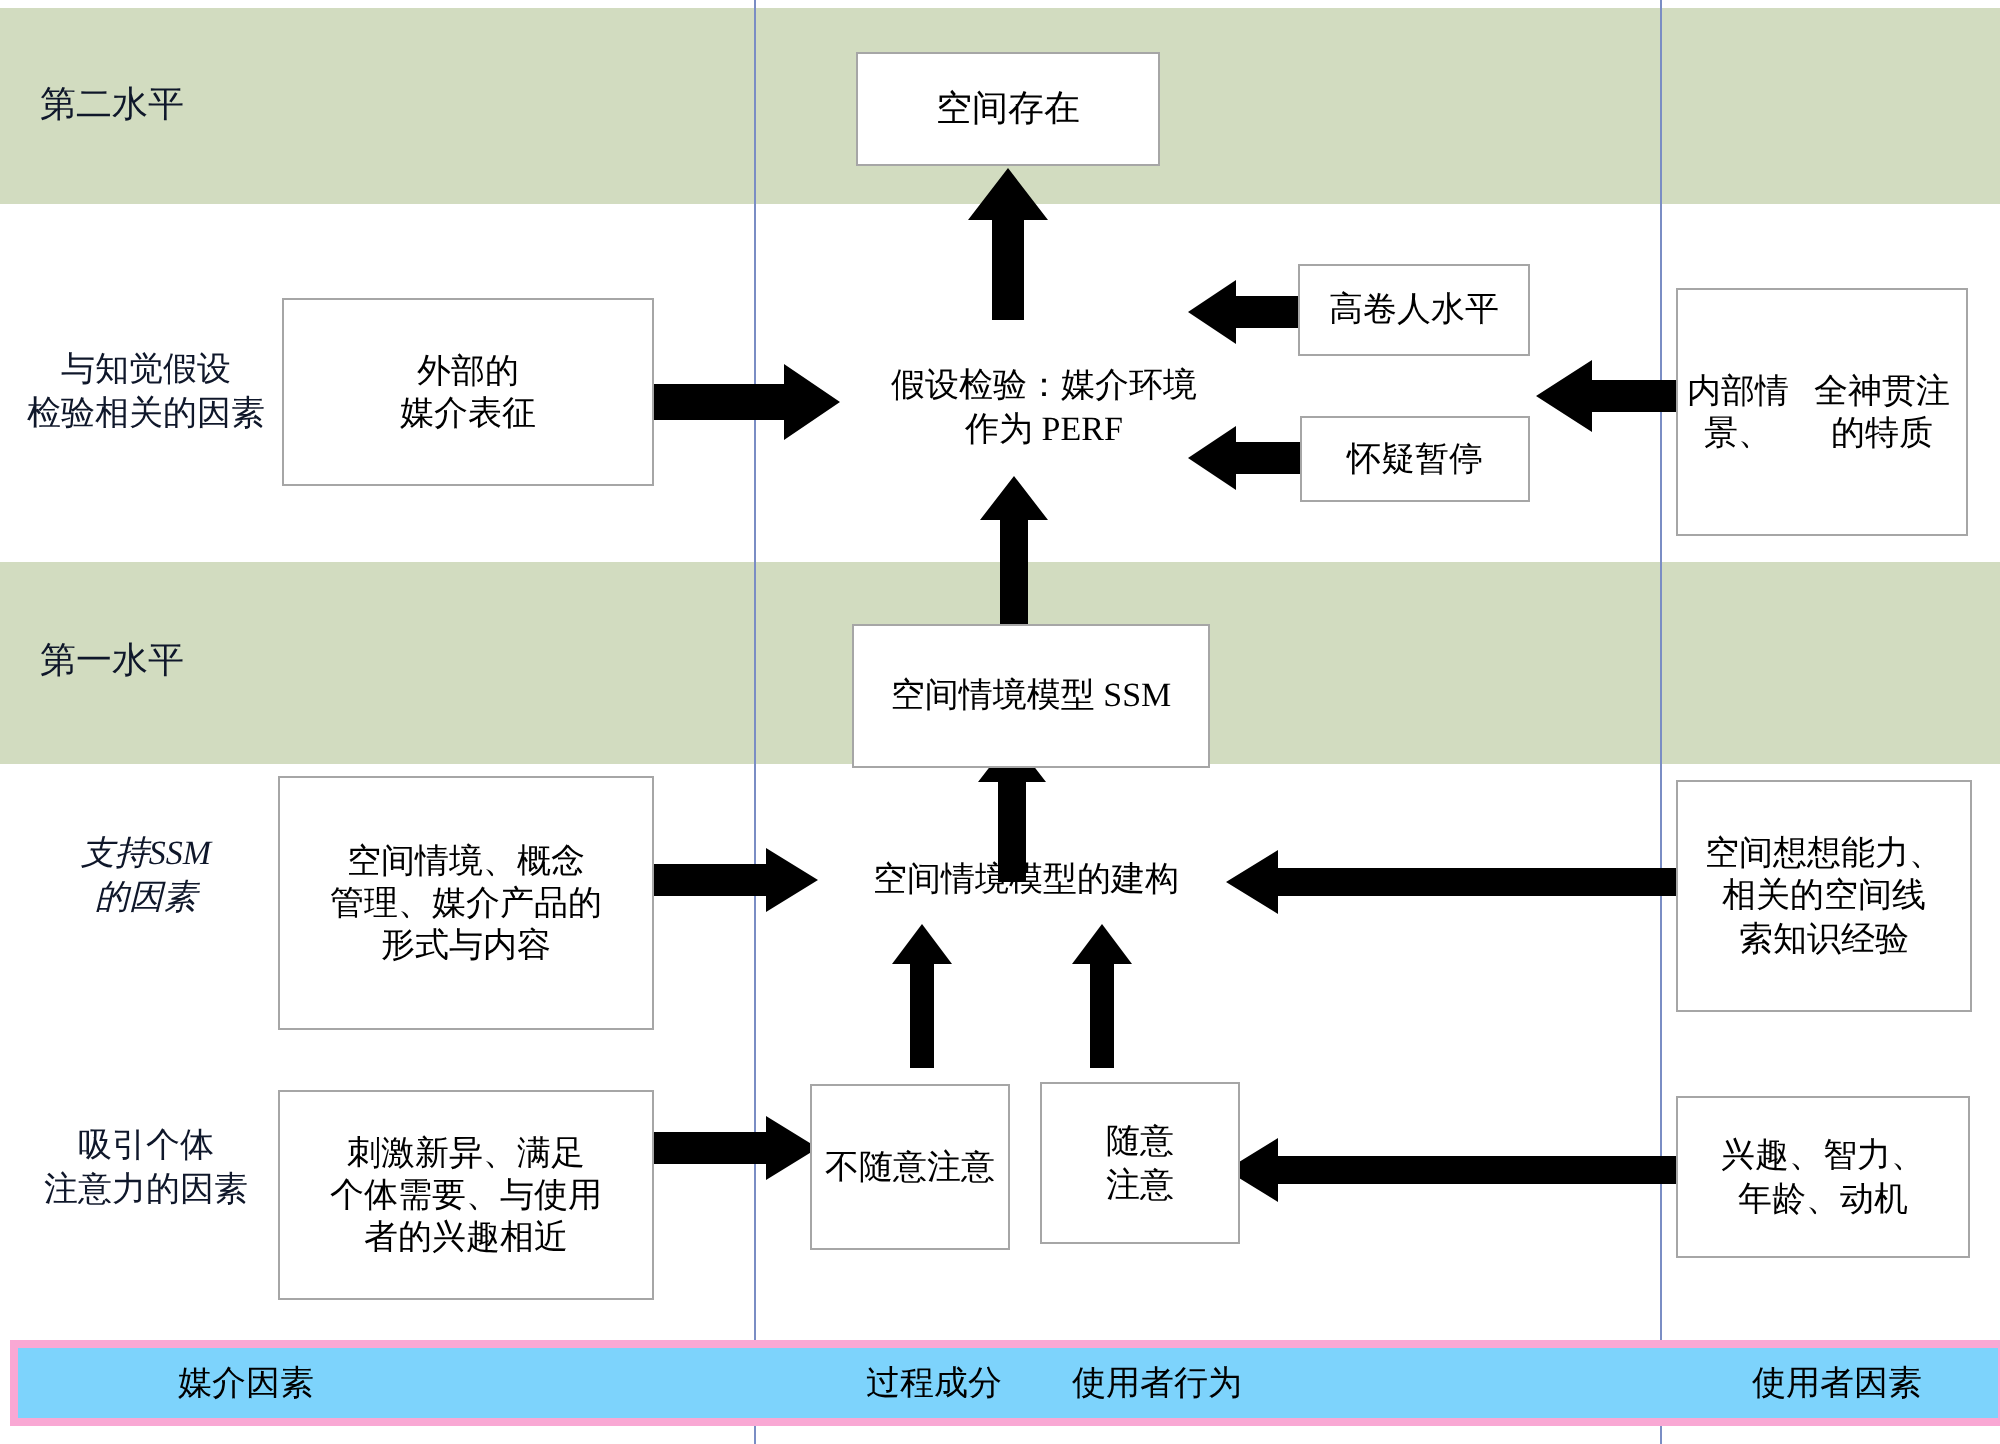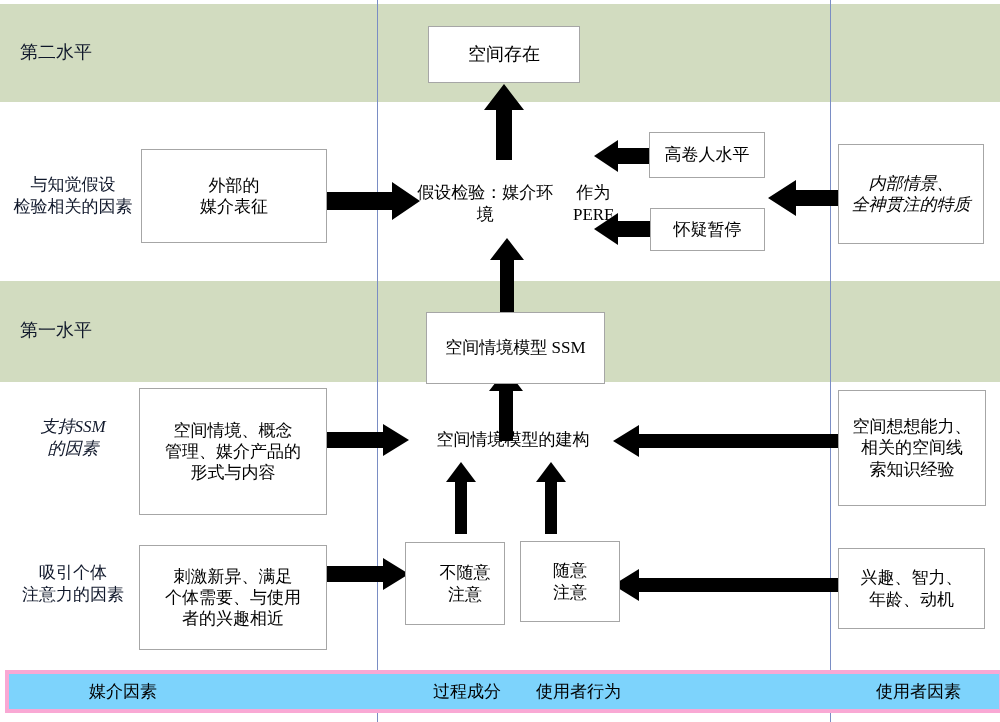--- a/index.html
+++ b/index.html
@@ -130,30 +130,30 @@
       </svg>
   </div>
 
   <div class="box f18" style="left:428px;top:26px;width:152px;height:57px;">空间存在</div>
 
   <div class="box f17" style="left:141px;top:149px;width:186px;height:94px;flex-direction:column;">
     <span>外部的</span>
     <span>媒介表征</span>
   </div>
 
-  <div class="plain f17" style="left:414px;top:178px;width:216px;height:52px;flex-direction:row;">
+  <div class="plain f17" style="left:414px;top:178px;width:216px;height:52px;flex-direction:column;">
     <span>假设检验：媒介环境</span>
     <span>作为 PERF</span>
   </div>
 
   <div class="box f17" style="left:649px;top:132px;width:116px;height:46px;text-align:right;">高卷人水平</div>
 
   <div class="box f17" style="left:650px;top:208px;width:115px;height:43px;">怀疑暂停</div>
 
-  <div class="box f17" style="left:838px;top:144px;width:146px;height:100px;flex-direction:column;font-style:italic;">
+  <div class="box f17" style="left:838px;top:144px;width:146px;height:124px;flex-direction:row;">
     <span>内部情景、</span>
     <span>全神贯注的特质</span>
   </div>
 
   <div class="box f17" style="left:426px;top:312px;width:179px;height:72px;">空间情境模型 SSM</div>
 
   <div class="box f17" style="left:139px;top:388px;width:188px;height:127px;flex-direction:column;">
     <span>空间情境、概念</span>
     <span>管理、媒介产品的</span>
     <span>形式与内容</span>
@@ -166,21 +166,21 @@
     <span>相关的空间线</span>
     <span>索知识经验</span>
   </div>
 
   <div class="box f17" style="left:139px;top:545px;width:188px;height:105px;flex-direction:column;">
     <span>刺激新异、满足</span>
     <span>个体需要、与使用</span>
     <span>者的兴趣相近</span>
   </div>
 
-  <div class="box f17" style="left:405px;top:542px;width:100px;height:83px;flex-direction:column;padding-left:20px;">
+  <div class="box f17" style="left:405px;top:542px;width:100px;height:83px;">
     <span>不随意</span>
     <span>注意</span>
   </div>
 
   <div class="box f17" style="left:520px;top:541px;width:100px;height:81px;flex-direction:column;">
     <span>随意</span>
     <span>注意</span>
   </div>
 
   <div class="box f17" style="left:838px;top:548px;width:147px;height:81px;flex-direction:column;">

